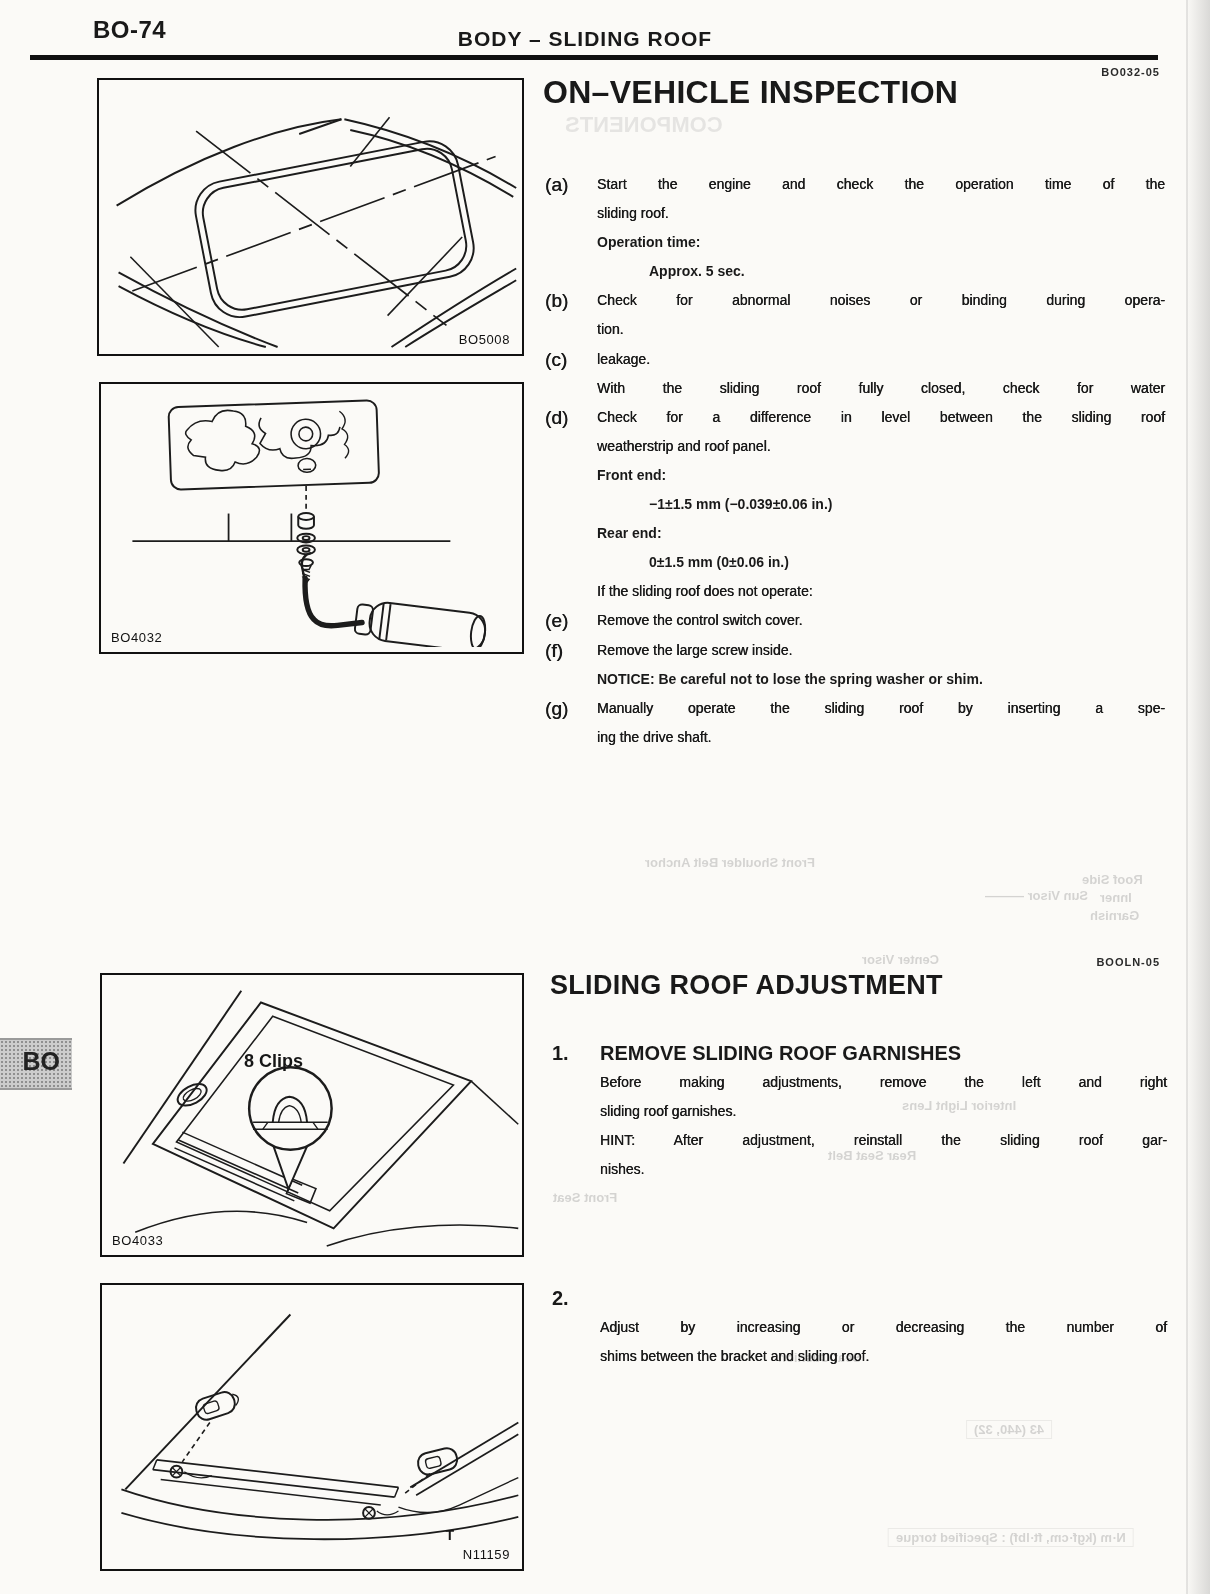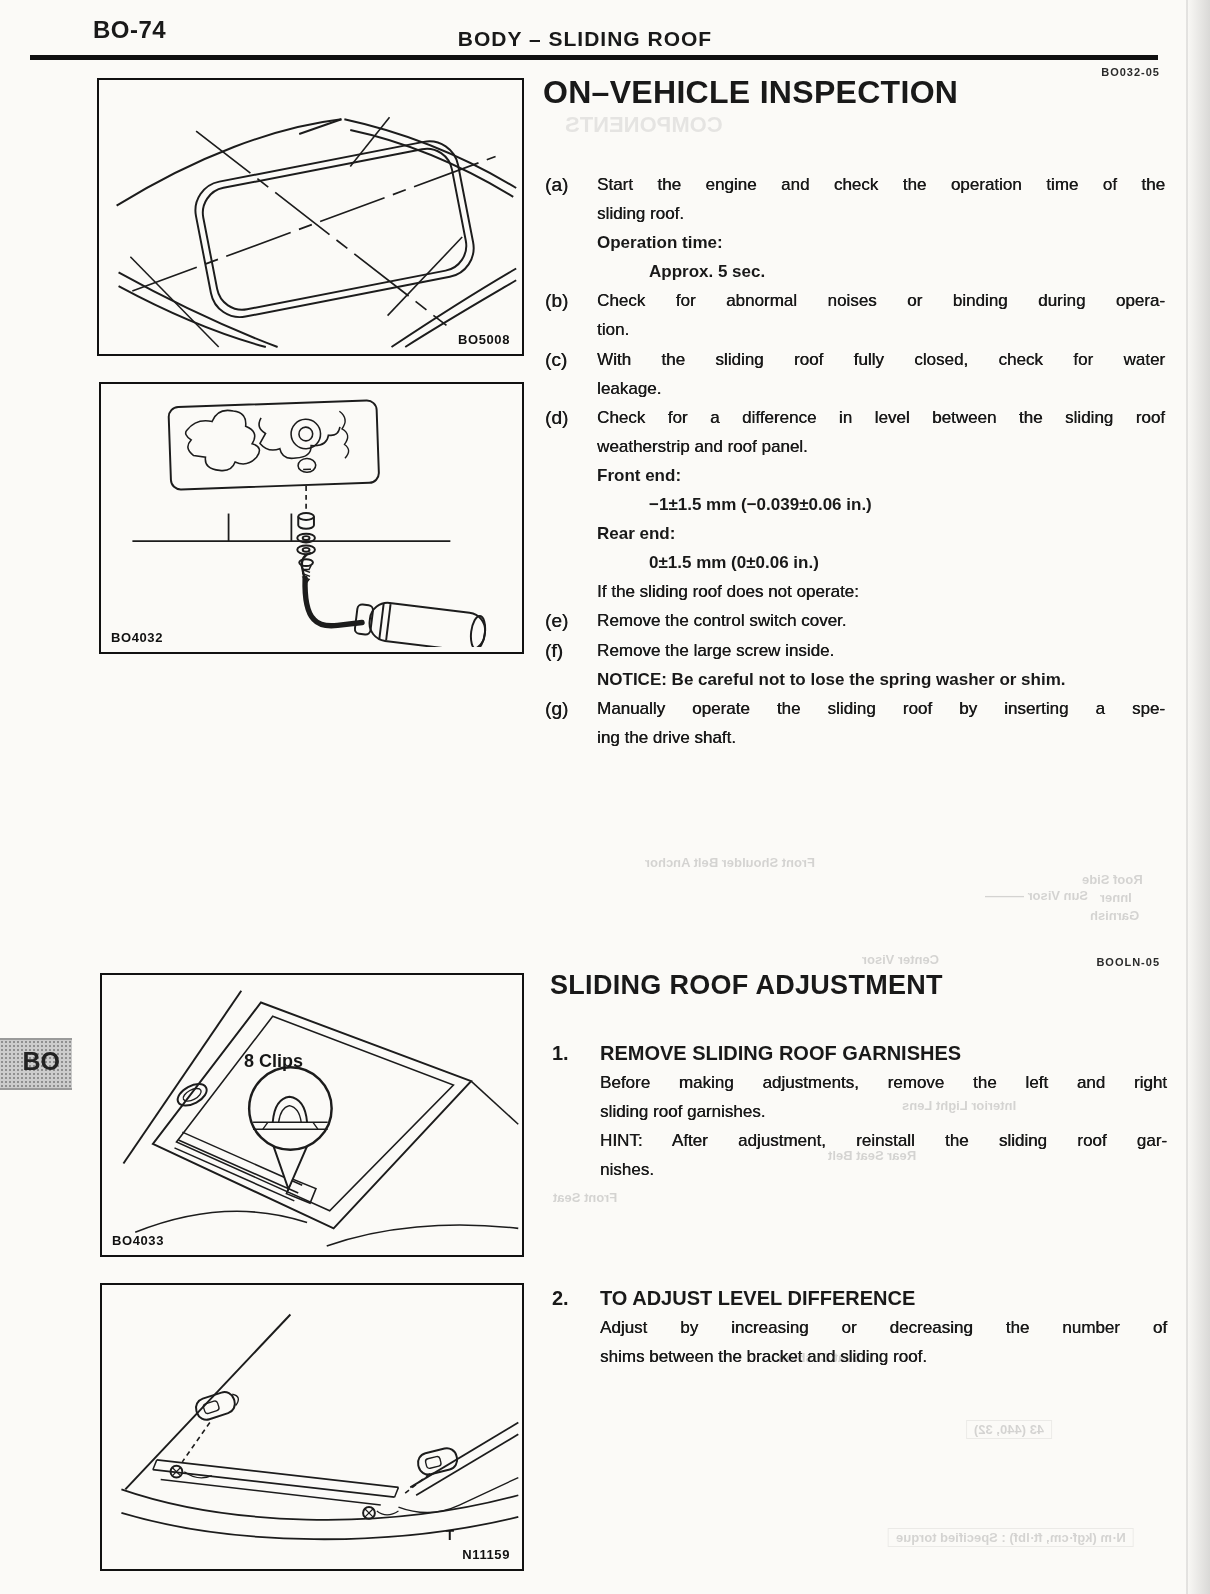--- a/index.html
+++ b/index.html
@@ -15,34 +15,34 @@
   .sec-code{position:absolute;right:50px;font-size:11px;font-weight:700;letter-spacing:1px;color:#2a2a2a;}
   .code-1{top:66px;text-align:right;}
   .code-2{top:956px;}
   
   .fig{position:absolute;border:2.5px solid #111;background:transparent;}
   .fig svg{position:absolute;left:0;top:0;}
   .fig-roof{left:97px;top:78px;width:423px;height:274px;}
   .fig-manual{left:99px;top:382px;width:421px;height:268px;}
   .fig-garnish{left:100px;top:973px;width:420px;height:280px;}
   .fig-bracket{left:100px;top:1283px;width:420px;height:284px;}
-  .fig-code{position:absolute;font-size:13px;font-weight:700;letter-spacing:.6px;color:#111;}
+  .fig-code{position:absolute;font-size:13px;font-weight:400;letter-spacing:.6px;color:#111;}
   .fc-bl{left:10px;bottom:7px;}
   .fc-br{right:12px;bottom:7px;}
   .callout-clips{position:absolute;left:142px;top:76px;font-size:18px;font-weight:700;color:#161616;}
   .callout-t{position:absolute;right:68px;bottom:26px;font-size:14px;font-weight:700;color:#161616;}
   
   .insp-title{position:absolute;left:543px;top:74px;font-size:32px;font-weight:700;letter-spacing:.3px;}
   .insp-sub{position:absolute;left:543px;top:140px;font-size:19.5px;font-weight:700;}
   .adj-title{position:absolute;left:550px;top:970px;font-size:27px;font-weight:700;letter-spacing:.3px;}
   .items{position:absolute;left:545px;top:170px;width:620px;}
   .item{display:flex;}
   .item .lab{width:52px;flex:0 0 52px;font-size:19px;line-height:29.1px;font-weight:500;text-shadow:.35px 0 0 currentColor;}
   .item .body{flex:1;}
-  .line{font-size:17px;line-height:29.1px;font-weight:500;text-shadow:.35px 0 0 currentColor;}
+  .line{font-size:14px;line-height:29.1px;font-weight:500;text-shadow:.35px 0 0 currentColor;}
   .line.bold{font-weight:700;text-shadow:none;}
   .line.just{text-align:justify;text-align-last:justify;}
   .body.ind1{margin-left:52px;}
   .step{position:absolute;width:615px;left:552px;}
   .step-1{top:1038px;}
   .step-2{top:1283px;}
   .step-head{display:flex;font-size:20px;font-weight:700;line-height:30px;}
   .step-head .num{width:48px;flex:0 0 48px;}
   .step-body{margin-left:48px;}
   
@@ -138,22 +138,22 @@
       <div class="item">
         <div class="lab">(b)</div>
         <div class="body">
           <div class="line just">Check for abnormal noises or binding during opera-</div>
           <div class="line">tion.</div>
         </div>
       </div>
       <div class="item">
         <div class="lab">(c)</div>
         <div class="body">
+          <div class="line">leakage.</div>
           <div class="line just">With the sliding roof fully closed, check for water</div>
-          <div class="line">leakage.</div>
         </div>
       </div>
       <div class="item">
         <div class="lab">(d)</div>
         <div class="body">
           <div class="line just">Check for a difference in level between the sliding roof</div>
           <div class="line">weatherstrip and roof panel.</div>
         </div>
       </div>
       <div class="item">
@@ -262,21 +262,20 @@
       <div class="step-body">
         <div class="line just">Before making adjustments, remove the left and right</div>
         <div class="line">sliding roof garnishes.</div>
         <div class="line just">HINT: After adjustment, reinstall the sliding roof gar-</div>
         <div class="line">nishes.</div>
       </div>
     </div>
   <div class="step step-2" id="step-2">
       <div class="step-head">
         <span class="num">2.</span>
-        <span>TO ADJUST LEVEL DIFFERENCE</span>
       </div>
       <div class="step-body">
         <div class="line just">Adjust by increasing or decreasing the number of</div>
         <div class="line">shims between the bracket and sliding roof.</div>
       </div>
     </div>
 
   <div class="fig fig-garnish">
     <svg viewBox="0 0 420 280" width="420" height="275">
       <g stroke="#1c1c1c" fill="none" stroke-width="2">

